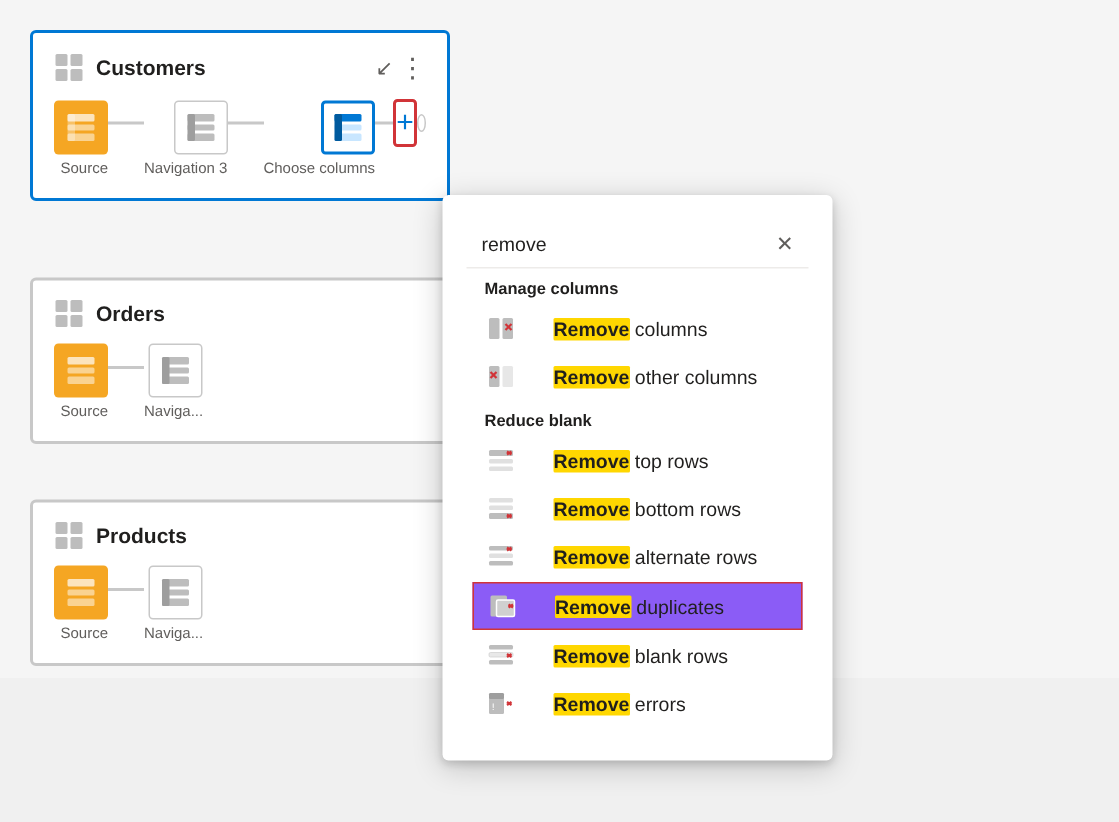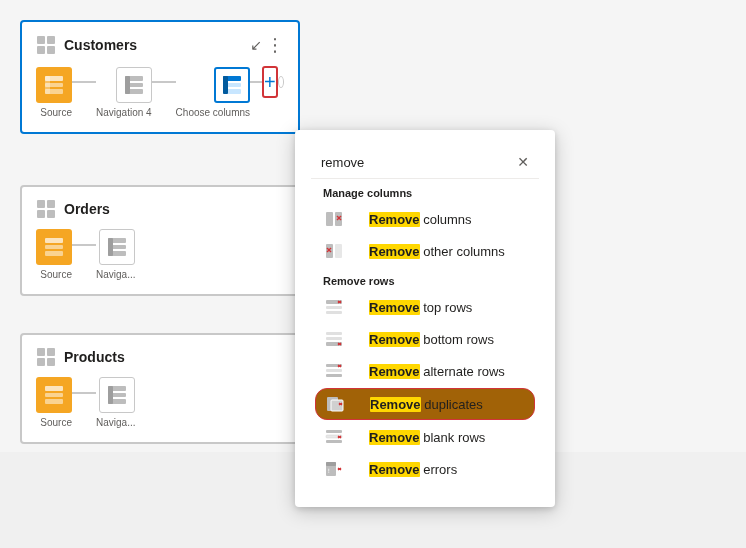--- a/index.html
+++ b/index.html
@@ -195,23 +195,23 @@
       display: flex;
       align-items: center;
       padding: 5px 12px;
       cursor: pointer;
       gap: 24px;
       font-size: 13px;
       color: #201f1e;
     }
 
     .menu-item.highlighted {
-      background: #a16207;
+      background: #8b5cf6;
       border: 1.5px solid #d13438;
-      border-radius: 12px;
+      border-radius: 0;
       margin: 1px 4px;
       padding: 4px 8px;
     }
 
     .menu-item-icon {
       width: 22px;
       height: 22px;
       display: flex;
       align-items: center;
       justify-content: center;
@@ -284,21 +284,21 @@
 
       <div class="step-item">
         <div class="nav-step-icon">
           <svg width="20" height="20" viewBox="0 0 20 20">
             <rect x="1" y="1" width="18" height="5" rx="1" fill="#bdbdbd"></rect>
             <rect x="1" y="8" width="18" height="4" rx="1" fill="#bdbdbd"></rect>
             <rect x="1" y="14" width="18" height="5" rx="1" fill="#bdbdbd"></rect>
             <rect x="1" y="1" width="5" height="18" rx="1" fill="#9e9e9e"></rect>
           </svg>
         </div>
-        <span class="step-label">Navigation 4</span>
+        <span class="step-label">Navigation 3</span>
       </div>
       <div class="step-connector"></div>
 
       <div class="step-item">
         <div class="step-icon active">
           <svg width="20" height="20" viewBox="0 0 20 20">
             <rect x="1" y="1" width="18" height="5" rx="1" fill="#0078d4"></rect>
             <rect x="1" y="8" width="18" height="4" rx="1" fill="#c8e6ff"></rect>
             <rect x="1" y="14" width="18" height="5" rx="1" fill="#c8e6ff"></rect>
             <rect x="1" y="1" width="5" height="18" rx="1" fill="#005a9e"></rect>
@@ -416,21 +416,21 @@
         <svg width="18" height="18" viewBox="0 0 18 18">
           <rect x="1" y="2" width="7" height="14" rx="1" fill="#bdbdbd"></rect>
           <rect x="10" y="2" width="7" height="14" rx="1" fill="#d0d0d0" opacity="0.5"></rect>
           <line x1="2" y1="6" x2="6" y2="10" stroke="#d13438" stroke-width="1.5"></line>
           <line x1="6" y1="6" x2="2" y2="10" stroke="#d13438" stroke-width="1.5"></line>
         </svg>
       </div>
       <span><span class="highlight">Remove</span> other columns</span>
     </div>
 
-    <div class="section-header">Remove rows</div>
+    <div class="section-header">Reduce blank</div>
 
     <div class="menu-item">
       <div class="menu-item-icon">
         <svg width="18" height="18" viewBox="0 0 18 18">
           <rect x="1" y="2" width="16" height="4" rx="1" fill="#bdbdbd"></rect>
           <rect x="1" y="8" width="16" height="3" rx="1" fill="#e0e0e0"></rect>
           <rect x="1" y="13" width="16" height="3" rx="1" fill="#e0e0e0"></rect>
           <line x1="13" y1="3" x2="16" y2="5" stroke="#d13438" stroke-width="1.5"></line>
           <line x1="16" y1="3" x2="13" y2="5" stroke="#d13438" stroke-width="1.5"></line>
         </svg>

